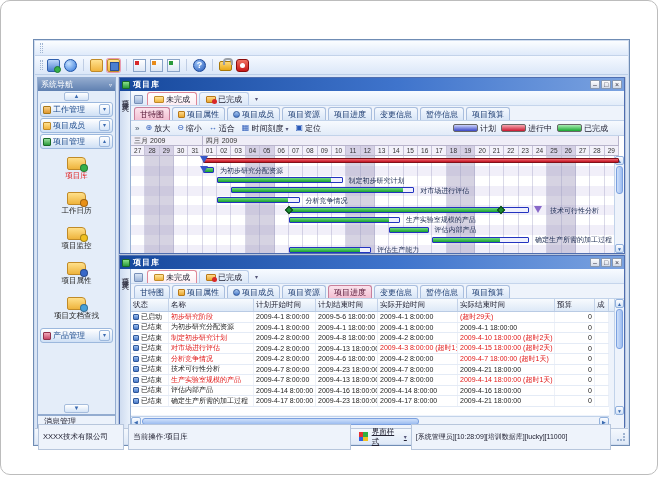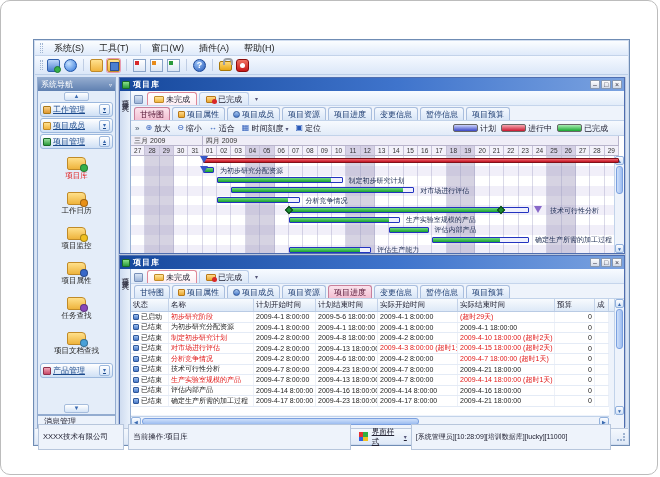--- a/index.html
+++ b/index.html
@@ -33,21 +33,21 @@
   [data-name="lock-icon"]::before{content:"";position:absolute;left:3px;top:-4px;width:6px;height:5px;border:2px solid #9aa0a8;border-bottom:none;border-radius:4px 4px 0 0;}
   [data-name="stop-icon"]{background:linear-gradient(#f07060,#c81818);border:1px solid #8a0c0c;border-radius:3px;}
   [data-name="stop-icon"]::after{content:"";position:absolute;left:3px;top:3px;width:5px;height:5px;background:#fff;border-radius:50%;}
 
   
   .sidebar{position:absolute;left:3px;top:37px;width:79px;bottom:30px;background:#e4edf9;border:1px solid #93acd0;overflow:hidden;}
   .sb-header{height:13px;background:linear-gradient(#93abce,#5f80b1);color:#fff;font-size:8px;display:flex;align-items:center;justify-content:space-between;padding:0 3px;}
   .sb-up,.sb-down{height:9px;margin:1px 26px;border:1px solid #a5bcdc;border-radius:2px;background:linear-gradient(#ffffff,#d4e3f6);font-size:6px;line-height:7px;text-align:center;color:#3a6ab0;}
   .sb-down{position:absolute;left:0;right:0;bottom:1px;margin:0 26px;}
   .sb-body{position:absolute;left:0;right:0;top:23px;bottom:11px;overflow:hidden;}
-  .navsec{height:15px;margin:1px 2px;border:1px solid #9cb8dd;border-radius:3px;background:linear-gradient(#ffffff,#cfe0f5);display:flex;align-items:center;font-size:8px;color:#1c4a8c;padding:0 2px;gap:2px;text-decoration:underline;}
+  .navsec{height:15px;margin:1px 2px;border:1px solid #9cb8dd;border-radius:3px;background:linear-gradient(#ffffff,#cfe0f5);display:flex;align-items:center;font-size:8px;color:#1c4a8c;padding:0 2px;gap:2px;}
   .navsec-ic{width:8px;height:8px;border-radius:1px;flex:none;}
   [data-name="grid-icon"]{background:linear-gradient(#f8d088,#e09830);border:1px solid #a87818;}
   [data-name="folder-small-icon"]{background:linear-gradient(#ffe18f,#f0b43e);border:1px solid #c08a28;}
   [data-name="chart-small-icon"]{background:linear-gradient(#9ce0a0,#2a9a3a);border:1px solid #1a6a28;}
   [data-name="product-small-icon"]{background:linear-gradient(#f0a8b8,#c84868);border:1px solid #90304a;}
   .navsec-lb{white-space:nowrap;overflow:hidden;}
   .navsec-bt{margin-left:auto;width:11px;height:11px;flex:none;border:1px solid #9cb8dd;border-radius:2px;background:linear-gradient(#ffffff,#d6e5f8);color:#3a6ab0;font-size:6px;line-height:9px;text-align:center;}
   .navitems{padding:1px 0;}
   .navitem{height:35px;display:flex;flex-direction:column;align-items:center;justify-content:center;font-size:7.5px;color:#222;cursor:default;}
   .navitem .ficon{width:19px;height:13px;background:linear-gradient(#ffe08a,#eeb33c);border:1px solid #c08a28;border-radius:2px 4px 2px 2px;position:relative;margin-bottom:1px;}
@@ -149,28 +149,20 @@
   .grip2{width:8px;height:8px;border-right:2px dotted #9fb4d2;border-bottom:2px dotted #9fb4d2;margin-left:2px;}
 </style>
 </head>
 <body>
 
 <div class="frame" data-name="screenshot-frame">
   <div class="app" data-name="app-window">
 
     <div class="menubar" data-name="menu-bar">
       <span class="grip" data-name="menubar-grip"></span>
-      <div class="menuitems" id="menu-items">
-          <span class="menuitem" data-name="menu-item-1">系统(S)</span>
-          <span class="menuitem" data-name="menu-item-2">工具(T)</span>
-          <span class="menusep" data-name="menu-separator"></span>
-          <span class="menuitem" data-name="menu-item-3">窗口(W)</span>
-          <span class="menuitem" data-name="menu-item-4">插件(A)</span>
-          <span class="menuitem" data-name="menu-item-5">帮助(H)</span>
-        </div>
     </div>
 
     <div class="toolbar" data-name="main-toolbar">
       <span class="grip" data-name="toolbar-grip"></span>
       <div class="tbicons" id="toolbar-icons">
           <span class="tbicon" data-name="computer-icon"></span>
           <span class="tbicon" data-name="globe-icon"></span>
           <span class="tbsep" data-name="toolbar-separator-1"></span>
           <span class="tbicon" data-name="folder-icon"></span>
           <span class="tbicon" data-name="save-icon"></span>
@@ -225,26 +217,20 @@
               <span class="ficon" data-name="folder-star-icon">
                 <i class="dot" style="background: rgb(240, 192, 32);"></i>
               </span>
               <div class="ilbl" data-name="item-label">项目监控</div>
             </div>
             <div class="navitem" data-name="sidebar-item-project-search">
               <span class="ficon" data-name="folder-search-icon">
                 <i class="dot" style="background: rgb(56, 104, 200);"></i>
               </span>
               <div class="ilbl" data-name="item-label">项目属性</div>
-            </div>
-            <div class="navitem" data-name="sidebar-item-task-search">
-              <span class="ficon" data-name="folder-task-icon">
-                <i class="dot" style="background: rgb(136, 72, 184);"></i>
-              </span>
-              <div class="ilbl" data-name="item-label">任务查找</div>
             </div>
             <div class="navitem" data-name="sidebar-item-project-doc-search">
               <span class="ficon" data-name="doc-search-icon">
                 <i class="dot" style="background: rgb(72, 160, 216);"></i>
               </span>
               <div class="ilbl" data-name="item-label">项目文档查找</div>
             </div>
           </div>
           <div class="navsec" data-name="sidebar-section-product-management">
             <span class="navsec-ic" data-name="product-small-icon"></span>

